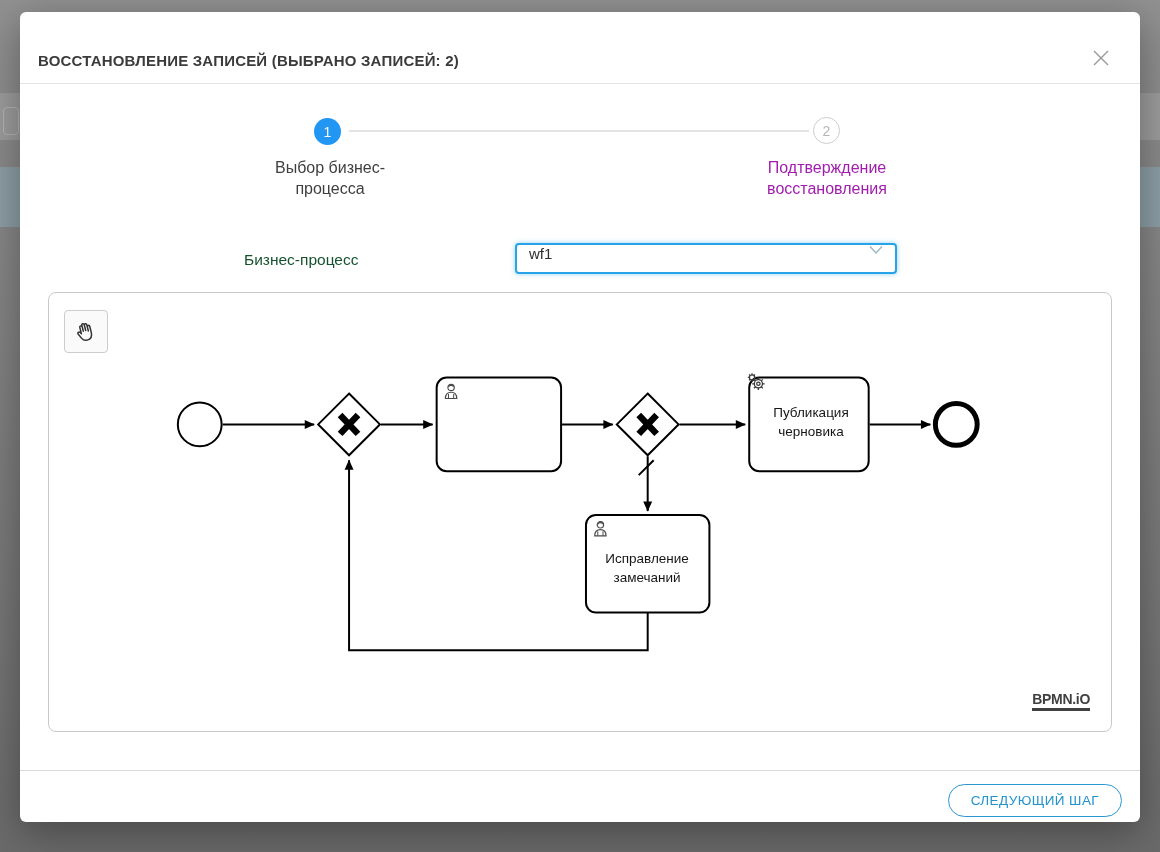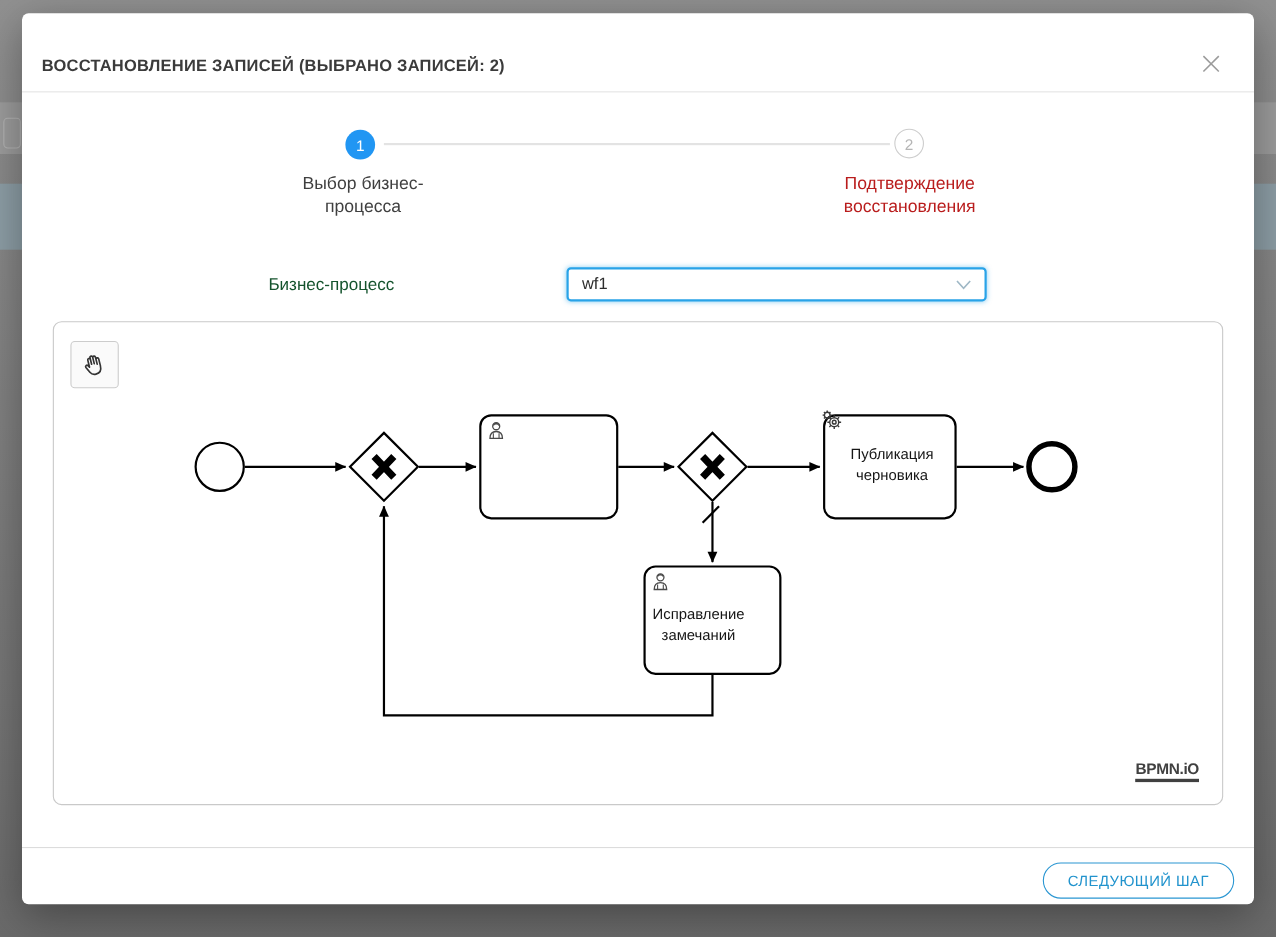--- a/index.html
+++ b/index.html
@@ -29,28 +29,28 @@
     display:flex; align-items:center; justify-content:center; font-size:14px;
   }
   .step-circle.active   { left:294px; top:106px; background:#2196f3; color:#fff; }
   .step-circle.inactive { left:793px; top:105px; background:#fff; border:1px solid #cdcdcd; color:#b5b5b5; }
   .step-connector { position:absolute; left:329px; top:118px; width:460px; border-top:2px solid #e3e3e3; }
   .step-label {
     position:absolute; width:240px; text-align:center; white-space:pre-line;
     font-size:16px; line-height:21px;
   }
   .step-label.active   { left:190px; top:145px; color:#3f3f3f; }
-  .step-label.inactive { left:687px; top:145px; color:#b91c1c; }
+  .step-label.inactive { left:687px; top:145px; color:#a21caf; }
 
   .form-label { position:absolute; left:224px; top:239px; font-size:15.5px; color:#14532d; }
   .process-select {
     position:absolute; left:495px; top:231px; width:382px; height:31px;
     border:2px solid #29a3e8; border-radius:4px; background:#fff;
     box-shadow:0 0 5px rgba(41,163,232,.5);
-    display:flex; align-items:center; padding:0 12px; cursor:pointer;
+    display:flex; align-items:flex-start; padding:0 12px; cursor:pointer;
   }
   .select-value { flex:1; font-size:15px; color:#2d2d2d; }
 
   .diagram-panel {
     position:absolute; left:28px; top:280px; width:1064px; height:440px;
     border:1px solid #c9c9c9; border-radius:8px; background:#fff;
   }
   .bpmn-canvas { position:absolute; left:0; top:0; width:100%; height:100%; }
   .hand-btn {
     position:absolute; left:15px; top:17px; width:44px; height:43px;
@@ -61,21 +61,21 @@
     position:absolute; right:29px; top:30px; height:32px; padding:0 18px;
     background:#e4e4e4; color:#8f8f8f; border:none; border-radius:4px;
     font-size:13px; letter-spacing:.3px; font-family:inherit; cursor:pointer;
   }
   .task-label {
     position:absolute; text-align:center; white-space:pre-line;
     font-size:13.5px; line-height:19px; color:#161616; pointer-events:none;
   }
   .task-label.t1 { left:388px; width:125px; top:110px; }
   .task-label.t2 { left:702px; width:120px; top:110px; }
-  .task-label.t3 { left:522px; width:128px; top:256px; }
+  .task-label.t3 { left:534px; width:128px; top:256px; }
   .bpmn-logo {
     position:absolute; right:21px; bottom:20px; cursor:pointer;
     font-weight:700; font-size:14px; color:#404040; letter-spacing:-.3px;
     border-bottom:3px solid #404040; padding-bottom:1px; line-height:1.05;
   }
   .modal-footer { position:absolute; left:0; right:0; top:758px; height:52px; border-top:1px solid #dcdcdc;padding-left:28px; }
   .next-btn {
     position:absolute; right:18px; top:13px; height:33px; padding:0 22px;
     background:#fff; border:1px solid #2a96d2; color:#2193cd; border-radius:17px;
     font-size:13.5px; letter-spacing:.4px; font-family:inherit; cursor:pointer;

